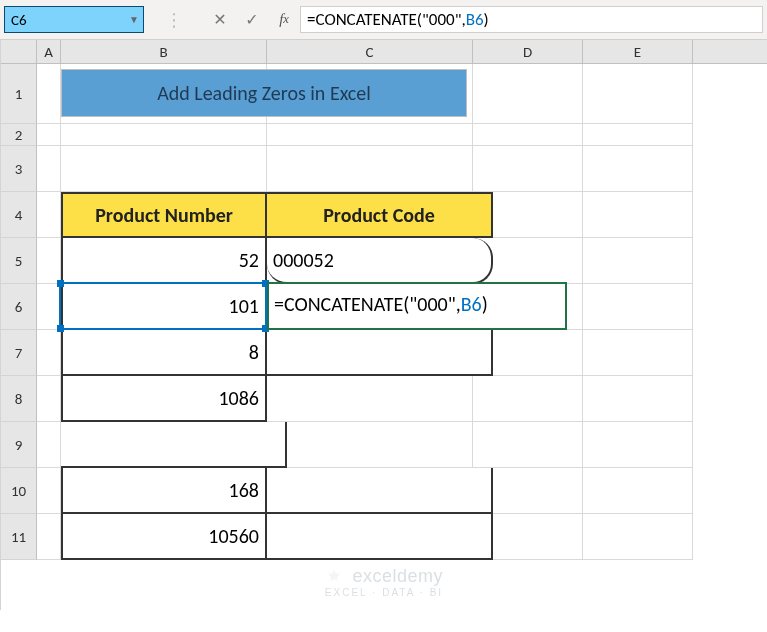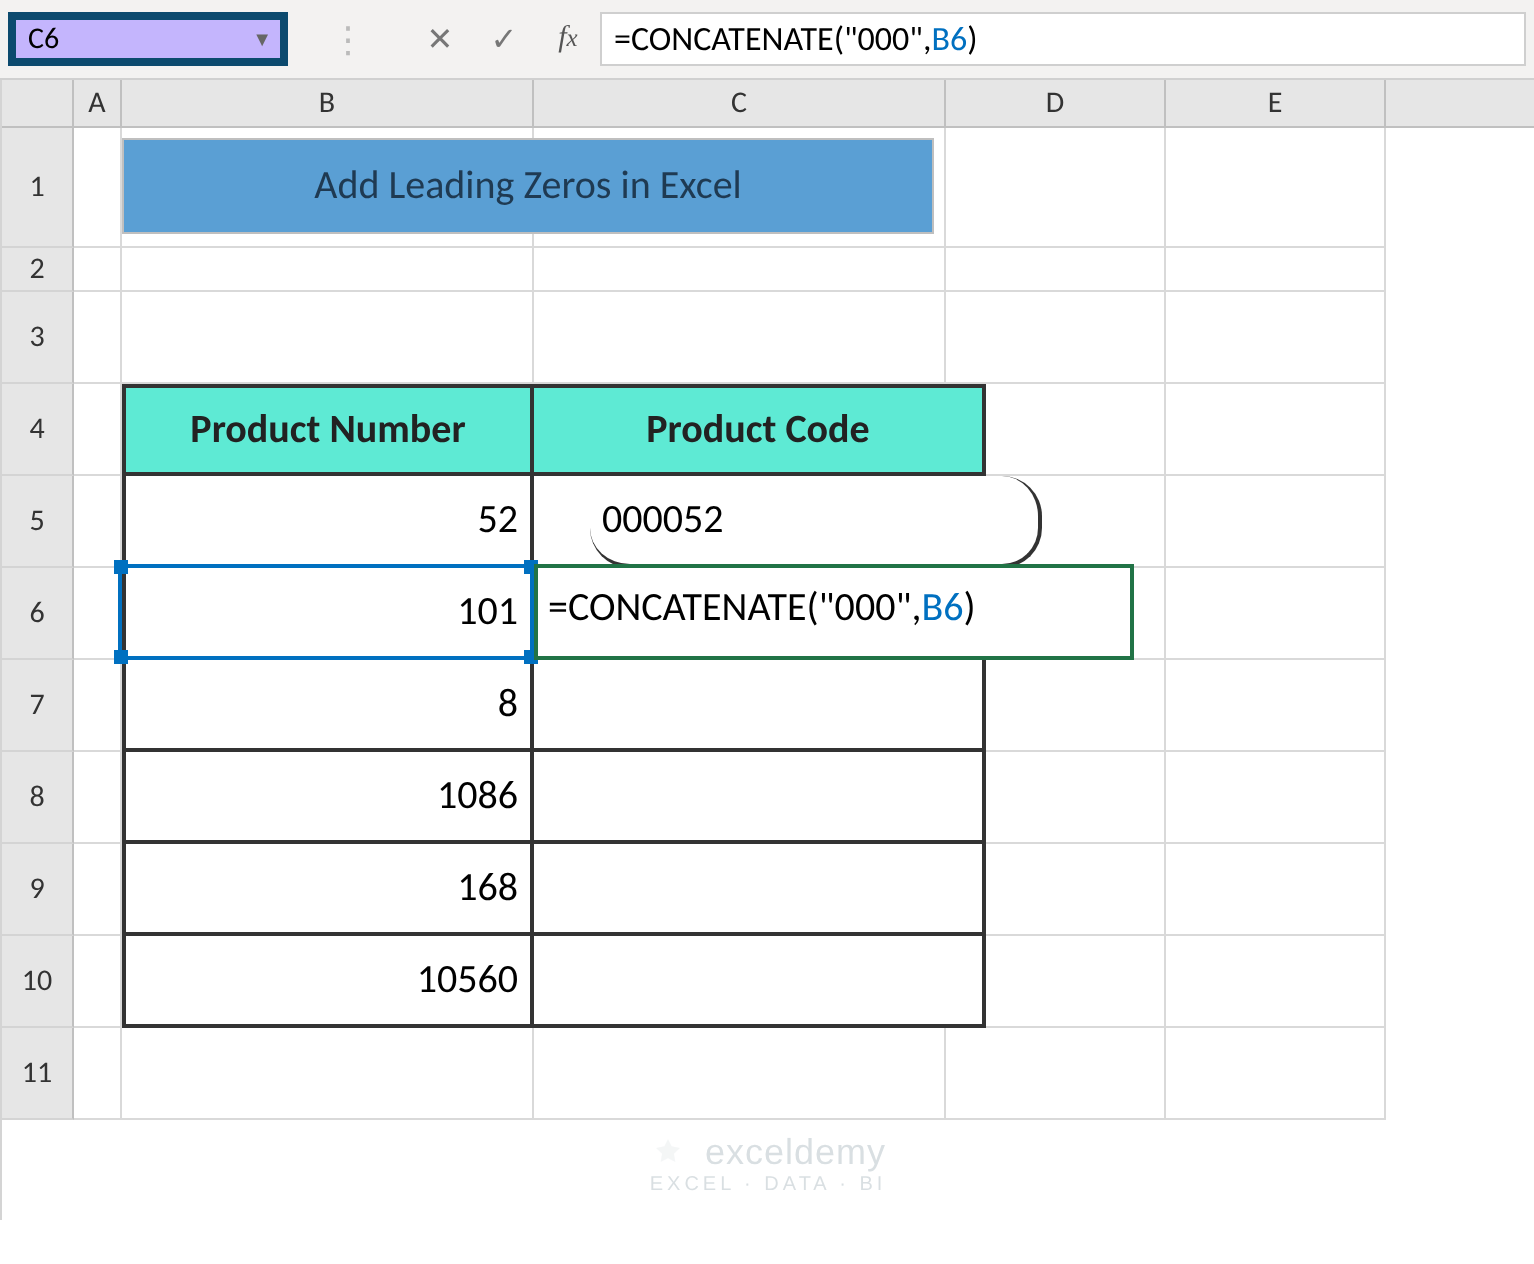--- a/index.html
+++ b/index.html
@@ -13,22 +13,22 @@
   }
   .formula-bar-row {
     display: flex;
     align-items: stretch;
     height: 40px;
     background: #f3f2f1;
     border-bottom: 1px solid #d0d0d0;
   }
   .name-box {
     width: 140px;
-    background: #c4b5fd;
-    border: 4px solid #0c4a6e;
+    background: #7dd3fc;
+    border: 1px solid #0c4a6e;
     margin: 6px 0 6px 4px;
     display: flex;
     align-items: center;
     padding: 0 6px;
     font-size: 15px;
     position: relative;
   }
   .name-box .dd {
     position: absolute;
     right: 4px;
@@ -120,21 +120,21 @@
     color: #1f3a52;
     font-size: 20px;
     display:flex; align-items:center; justify-content:center;
     border: 1px solid #bfbfbf;
   }
   .tbl {
     position:absolute;
     left:60px;
   }
   .th {
-    background:#5eead4;
+    background:#fde047;
     color:#222;
     font-weight:bold;
     font-size:20px;
     display:flex;align-items:center;justify-content:center;
     border:2px solid #333;
     height:46px;
   }
   .td {
     border-left:2px solid #333;
     border-right:2px solid #333;
@@ -299,33 +299,33 @@
         <div class="cell E"></div>
       </div>
 
     <div class="title-merge">Add Leading Zeros in Excel</div>
 
     <div class="tbl" style="top:128px;">
       <div style="display:flex;">
         <div class="th tblB">Product Number</div>
         <div class="th tblC" style="border-left:none;">Product Code</div>
       </div>
-      <div style="display:flex;gap:28px;">
+      <div style="display:flex;">
           <div class="td B tblB">52</div>
           <div class="td C tblC" style="border-left:none;border-radius:20px;">000052</div>
         </div>
       <div style="display:flex;">
           <div class="td B tblB">101</div>
           <div class="td C tblC" style="border-left:none;"></div>
         </div>
       <div style="display:flex;">
           <div class="td B tblB">8</div>
           <div class="td C tblC" style="border-left:none;"></div>
         </div>
-      <div style="display:flex;">
+      <div style="display:flex;flex-direction:column;">
           <div class="td B tblB">1086</div>
           <div class="td C tblC" style="border-left:none;"></div>
         </div>
       <div style="display:flex;">
           <div class="td B tblB">168</div>
           <div class="td C tblC" style="border-left:none;"></div>
         </div>
       <div style="display:flex;align-items:center;">
           <div class="td B tblB">10560</div>
           <div class="td C tblC" style="border-left:none;"></div>

